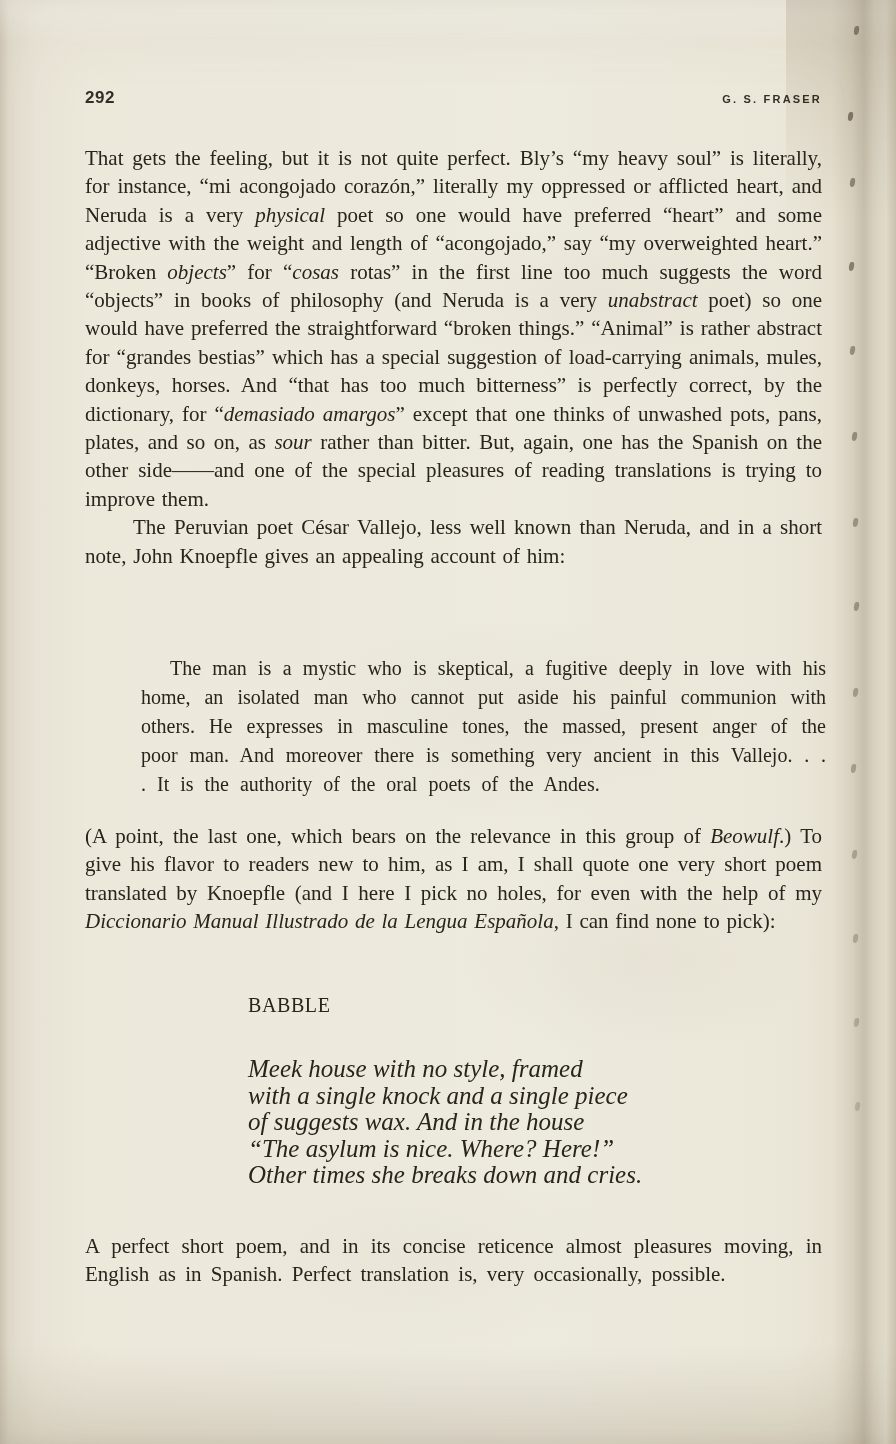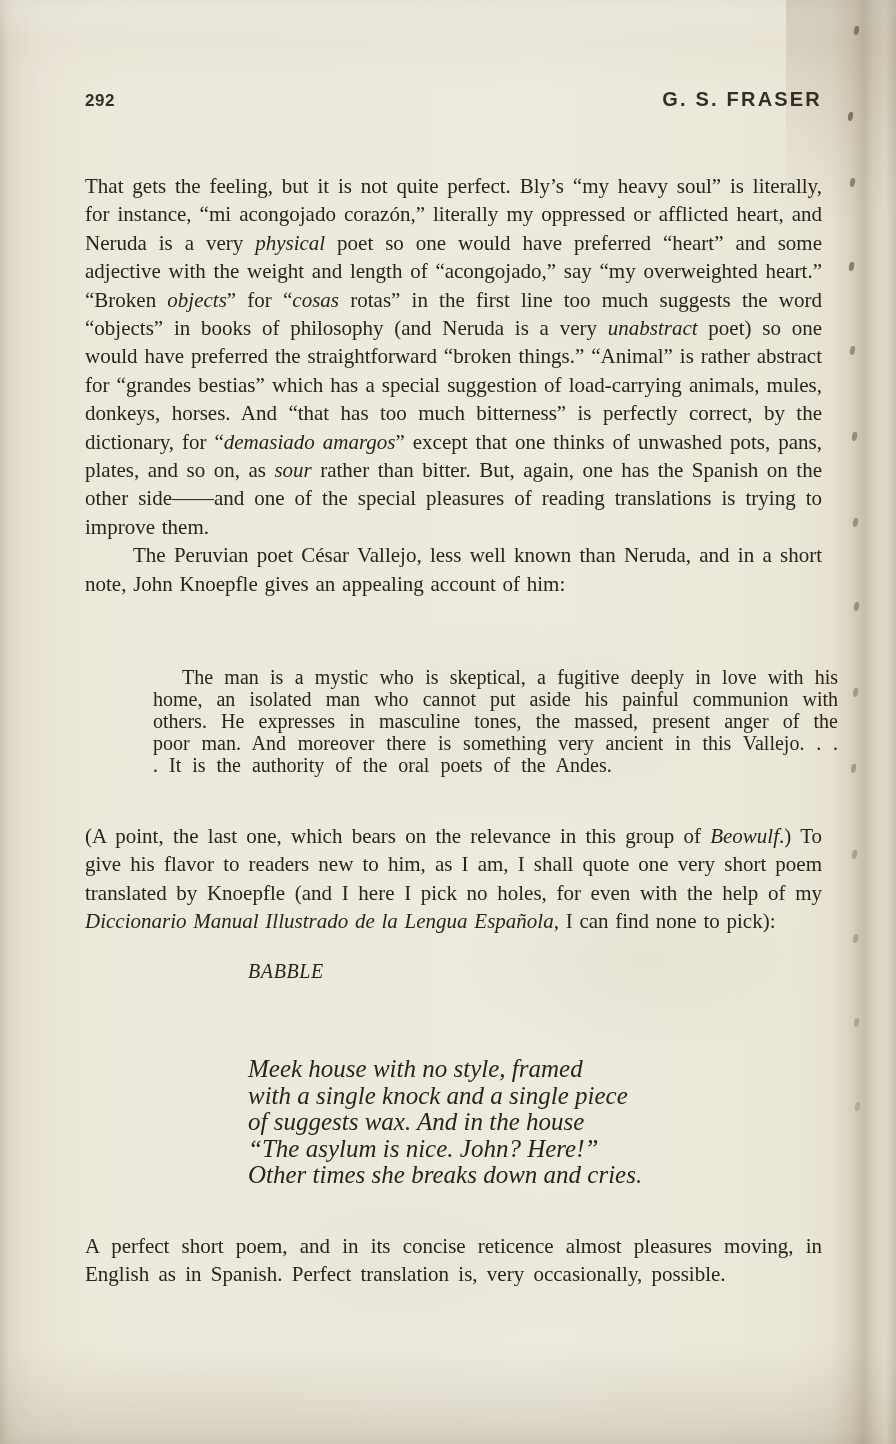--- a/index.html
+++ b/index.html
@@ -24,31 +24,31 @@
       rgba(100,85,60,0.20) 50%, rgba(130,110,80,0.05) 66%, rgba(248,246,238,0.30) 84%, rgba(150,130,100,0.14) 100%); }
   .binding-top { position:absolute; top:0; right:0; width:110px; height:260px; pointer-events:none;
     background: linear-gradient(180deg, rgba(115,98,70,0.18) 0%, rgba(115,98,70,0.0) 85%); }
   .stitch { position:absolute; width:5px; height:9px; border-radius:50% 40% 50% 45%;
     background:#4a3c2b; transform:rotate(8deg); }
 
   .header { position:absolute; left:85px; top:88px; width:737px;
     display:flex; justify-content:space-between; align-items:baseline;
     font-family:"Liberation Sans","DejaVu Sans",sans-serif; font-weight:bold; color:#332e26; }
   .page-num { font-size:17px; letter-spacing:0.5px; }
-  .running-head { font-size:20px; letter-spacing:2.2px; }
+  .running-head { font-size:11px; letter-spacing:2.2px; }
 
   .bt { font-size:21px; line-height:28.4px; text-align:justify; word-spacing:1.5px; }
   p { margin:0; }
-  .flow1 { position:absolute; left:85px; top:144px; width:737px;margin-top:28px; }
+  .flow1 { position:absolute; left:85px; top:144px; width:737px; }
   .p2 { text-indent:48px; }
-  .quote { position:absolute; left:137px; top:650px; width:685px; margin:16px;
-    font-size:20px; line-height:22px; text-align:justify; text-indent:29px; word-spacing:6px; }
+  .quote { position:absolute; left:137px; top:650px; width:685px; margin:4px;
+    font-size:20px; line-height:29px; text-align:justify; text-indent:29px; word-spacing:6px; }
   .p3 { position:absolute; left:85px; top:822px; width:737px; }
-  .poem-title { position:absolute; left:248px; top:960px;
-    font-style:italic; font-size:20px; letter-spacing:0.6px; }
+  .poem-title { position:absolute; left:248px; top:994px;
+    font-size:20px; letter-spacing:0.6px; }
   .poem { position:absolute; left:248px; top:1056px;
     font-style:italic; font-size:25px; line-height:26.6px; }
   .p4 { position:absolute; left:85px; top:1232px; width:737px; word-spacing:4px; }
   .it { font-style:italic; }
 </style>
 </head>
 <body>
 
 <div class="page">
   <div class="texture"></div>
@@ -83,20 +83,20 @@
   <blockquote class="quote">The man is a mystic who is skeptical, a fugitive deeply in love with his home, an isolated man who cannot put aside his painful communion with others. He expresses in masculine tones, the massed, present anger of the poor man. And moreover there is something very ancient in this Vallejo. . . . It is the authority of the oral poets of the Andes.</blockquote>
 
   <p class="p3 bt"><span>(A point, the last one, which bears on the relevance in this group of </span><span class="it">Beowulf</span><span>.) To give his flavor to readers new to him, as I am, I shall quote one very short poem translated by Knoepfle (and I here I pick no holes, for even with the help of my </span><span class="it">Diccionario Manual Illustrado de la Lengua Española</span><span>, I can find none to pick):</span></p>
 
   <div class="poem-title">BABBLE</div>
 
   <div class="poem">
       <div>Meek house with no style, framed</div>
       <div>with a single knock and a single piece</div>
       <div>of suggests wax. And in the house</div>
-      <div>“The asylum is nice. John? Here!”</div>
+      <div>“The asylum is nice. Where? Here!”</div>
       <div>Other times she breaks down and cries.</div>
     </div>
 
   <p class="p4 bt">A perfect short poem, and in its concise reticence almost pleasures moving, in English as in Spanish. Perfect translation is, very occasionally, possible.</p>
 
   <div class="vignette"></div>
 </div>
 
 </body></html>

